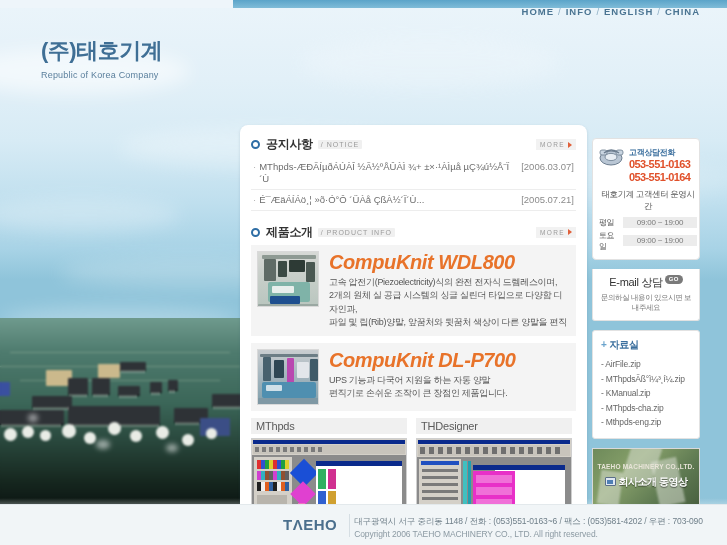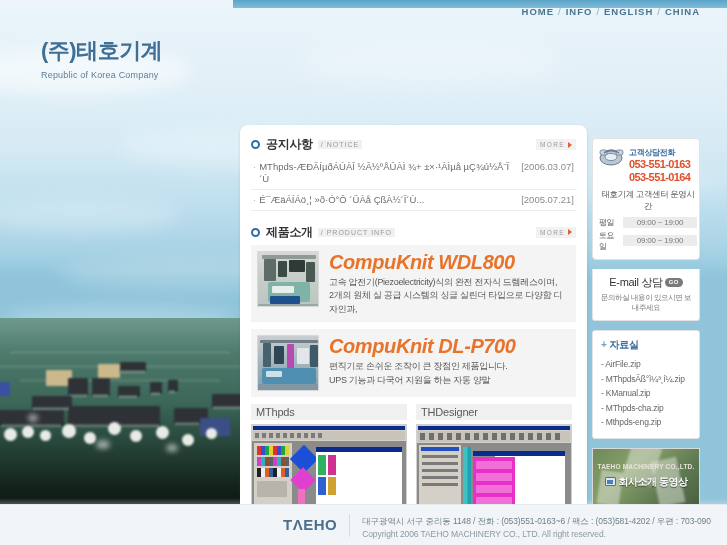--- a/index.html
+++ b/index.html
@@ -190,21 +190,21 @@
   .email-box { margin-top:9px; }
   .email-head {
     background:linear-gradient(to bottom,#f0a070,#e9854a);
     color:#fff; font-size:8.5px; font-weight:bold; text-align:center;
     padding:3px 0; border-radius:3px 3px 0 0; letter-spacing:-.3px;
   }
   .email-body {
     background:#fff; border:1px solid #e2e2e2; border-top:none;
     border-radius:0 0 3px 3px; padding:6px 5px 7px 5px; text-align:center;
   }
-  .email-line { display:flex; align-items:center; justify-content:center; gap:2px; }
+  .email-line { display:flex; align-items:flex-start; justify-content:center; gap:2px; }
   .email-txt { font-size:11px; color:#333; letter-spacing:-.3px; }
   .go-btn {
     background:#7a7a7a; color:#fff; font-size:6px; font-weight:bold;
     border-radius:7px; padding:1.5px 4px; letter-spacing:.3px;
   }
   .email-sub { font-size:7.5px; color:#777; margin-top:3px; letter-spacing:-.4px; }
 
   .dl-box {
     margin-top:9px; background:#fff; border:1px solid #e2e2e2;
     border-radius:3px; padding:7px 8px 8px 8px;
@@ -247,21 +247,21 @@
   .vshape {
     position:absolute; background:rgba(225,230,220,.5); filter:blur(1px);
   }
 
   
   #footer {
     position:absolute; left:0; bottom:0; width:727px; height:41px;
     background:#f1f5f7; border-top:1px solid #e3e9ec;
   }
   #footer-inner {
-    position:absolute; left:283px; top:9px; display:flex; align-items:flex-start; gap:12px;
+    position:absolute; left:283px; top:9px; display:flex; align-items:flex-start; gap:4px;
   }
   #flogo {
     font-size:15px; font-weight:bold; color:#4b6f8d; letter-spacing:.5px;
     padding-right:12px; border-right:1px solid #d6dee3; line-height:1.5;
   }
   #faddr { font-size:8.5px; color:#6f7f89; line-height:1.75; letter-spacing:-.1px; }
   #fcopy { font-size:8.5px; color:#8c9aa3; letter-spacing:-.1px; }
 </style>
 </head>
 <body>
@@ -374,41 +374,42 @@
       <div class="mpart" style="left:10px;top:30px;width:42px;height:20px;background:#7fb3a8;border-radius:2px;"></div>
       <div class="mpart" style="left:14px;top:34px;width:22px;height:7px;background:#e8eeec;"></div>
       <div class="mpart" style="left:12px;top:44px;width:30px;height:8px;background:#1e4f8f;"></div>
       <div class="mpart" style="left:0;top:52px;width:62px;height:4px;background:#9aa8a2;"></div>
     </div>
     <div class="prod-body">
       <div class="prod-title">CompuKnit WDL800</div>
       <div class="prod-desc">
         <div>고속 압전기(Piezoelectricity)식의 완전 전자식 드렘레스이며,</div>
         <div>2개의 원체 실 공급 시스템의 싱글 실린더 타입으로 다양함 디자인과,</div>
+        <div>파일 및 립(Rib)양말, 앞꿈처와 뒷꿈처 색상이 다른 양말을 편직</div>
       </div>
     </div>
   </div>
 
   <div class="prod alt">
     <div class="prod-thumb t2">
       <div class="mpart" style="left:2px;top:4px;width:58px;height:3px;background:#6d7e86;"></div>
       <div class="mpart" style="left:5px;top:7px;width:8px;height:24px;background:#47616e;"></div>
       <div class="mpart" style="left:16px;top:10px;width:10px;height:18px;background:#2f4754;"></div>
       <div class="mpart" style="left:29px;top:8px;width:7px;height:26px;background:#b948b0;"></div>
       <div class="mpart" style="left:39px;top:12px;width:12px;height:16px;background:#e2e6ea;"></div>
       <div class="mpart" style="left:52px;top:9px;width:8px;height:22px;background:#3f5a68;"></div>
       <div class="mpart" style="left:4px;top:32px;width:54px;height:16px;background:#4f8fb0;border-radius:2px;"></div>
       <div class="mpart" style="left:8px;top:35px;width:16px;height:6px;background:#cfe0e8;"></div>
       <div class="mpart" style="left:0;top:48px;width:62px;height:8px;background:#7f98a4;"></div>
     </div>
     <div class="prod-body">
       <div class="prod-title">CompuKnit DL-P700</div>
       <div class="prod-desc">
+        <div>UPS 기능과 다국어 지원을 하는 자동  양말</div>
         <div>편직기로 손쉬운 조작이 큰 장점인 제품입니다.</div>
-        <div>UPS 기능과 다국어 지원을 하는 자동  양말</div>
       </div>
     </div>
   </div>
 
   <div id="shots">
 
     <div class="shot">
       <div class="shot-title">MThpds</div>
       <div class="shot-img">
         <div class="win-gray" style="left:0;top:0;width:156px;height:16px;"></div>

